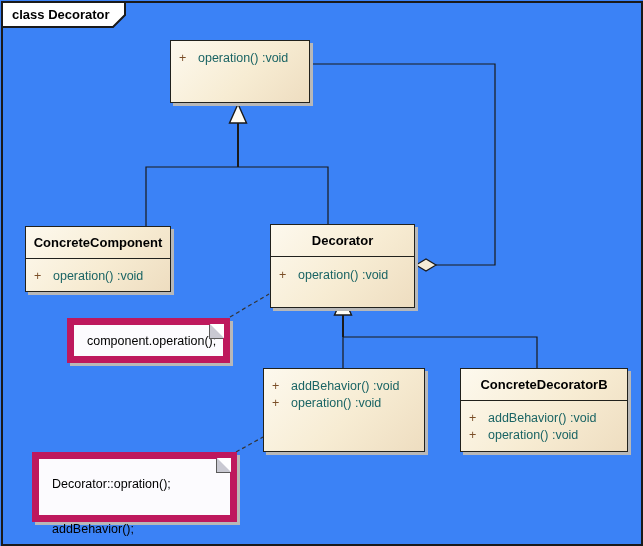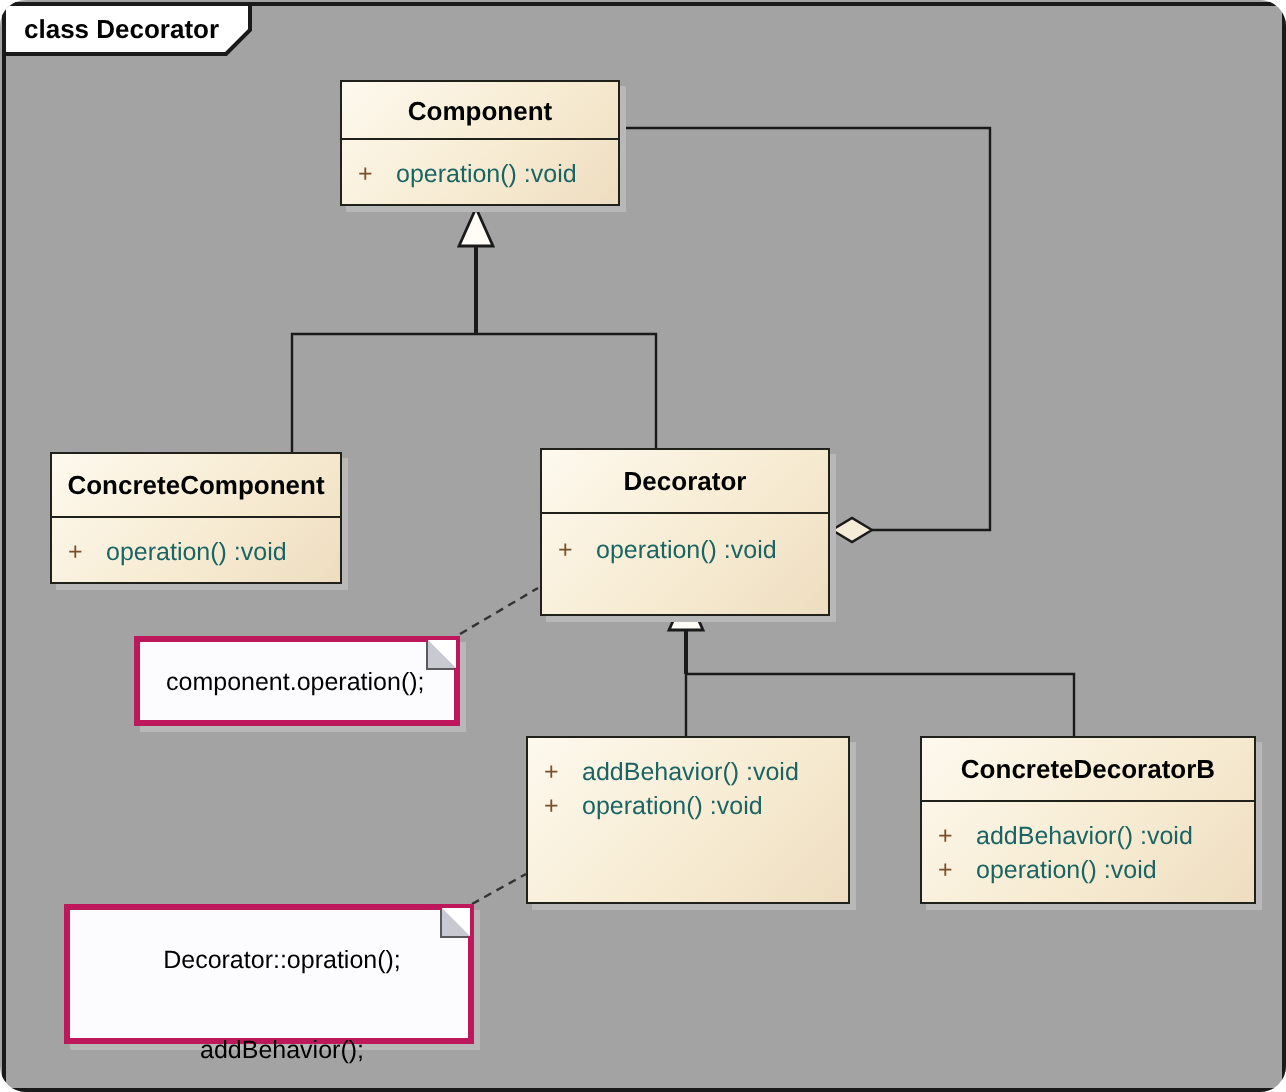--- a/index.html
+++ b/index.html
@@ -1,17 +1,17 @@
 <!DOCTYPE html>
 <html><head>
 <meta charset="utf-8">
 <style>
   html,body{margin:0;padding:0;background:#ffffff;}
   body{font-family:"Liberation Sans", sans-serif; -webkit-font-smoothing:antialiased;}
-  #canvas{position:relative;width:643px;height:546px;background:#a3a3a3;overflow:hidden;border-radius:13px;}
+  #canvas{position:relative;width:643px;height:546px;background:#3b82f6;overflow:hidden;}
 
   
   .frame{position:absolute;left:1px;top:1px;width:638px;height:541px;border:2px solid #1a1a1a;background:transparent;}
   .frame-tab{position:absolute;left:1px;top:1px;width:130px;height:30px;}
   .frame-label{position:absolute;left:12px;top:7px;font-size:13px;font-weight:bold;color:#000;white-space:nowrap;}
 
   
   svg.connectors{position:absolute;left:0;top:0;width:643px;height:546px;}
 
   
@@ -19,22 +19,22 @@
     border:1px solid #21211c;box-shadow:3px 3px 0 #b8b8b8;box-sizing:border-box;}
   .uml-class-header{display:flex;align-items:center;justify-content:center;font-weight:bold;
     font-size:13px;color:#000;border-bottom:1px solid #21211c;white-space:nowrap;}
   .uml-class-body{display:flex;flex-direction:column;justify-content:center;gap:3px;
     padding:2px 6px 2px 8px;box-sizing:border-box;}
   .op{display:flex;align-items:center;font-size:12.5px;white-space:nowrap;}
   .vis{color:#7b4f28;width:19px;flex:0 0 19px;}
   .sig{color:#1a6464;}
 
   
-  .note{position:absolute;background:#fcfbfe;border:3px solid #be185d;box-shadow:3px 3px 0 #b8b8b8;
-    box-sizing:border-box;font-size:12.5px;color:#000;text-align:center;}
+  .note{position:absolute;background:#fcfbfe;border:7px solid #be185d;box-shadow:3px 3px 0 #b8b8b8;
+    box-sizing:border-box;font-size:12.5px;color:#000;}
   .note::before{content:"";position:absolute;top:-1px;right:-1px;width:0;height:0;
     border-style:solid;border-width:0 14px 14px 0;
     border-color:#ffffff #ffffff #c9c9d2 #c9c9d2;
     box-shadow:-1px 1px 0 #5a5a5a;}
   .note-line{white-space:nowrap;}
 </style>
 </head>
 <body>
 
 <div id="canvas">
@@ -66,21 +66,20 @@
 
     <g stroke="#333333" fill="none" stroke-dasharray="4,3">
       <line x1="230" y1="317" x2="269" y2="294" stroke-width="1.2"></line>
     </g>
     <g stroke="#333333" fill="none" stroke-dasharray="4,3">
       <line x1="236" y1="452" x2="263" y2="437" stroke-width="1.2"></line>
     </g>
   </svg>
 
   <div class="uml-class" style="left:170px;top:40px;width:140px;height:63px;">
-    <div class="uml-class-header" style="height:28px;">Component</div>
     <div class="uml-class-body" style="height:33px;">
       <div class="op">
         <span class="vis">+</span>
         <span class="sig">operation() :void</span>
       </div>
     </div>
   </div>
 
   <div class="uml-class" style="left:25px;top:226px;width:146px;height:66px;">
     <div class="uml-class-header" style="height:31px;">ConcreteComponent</div>

